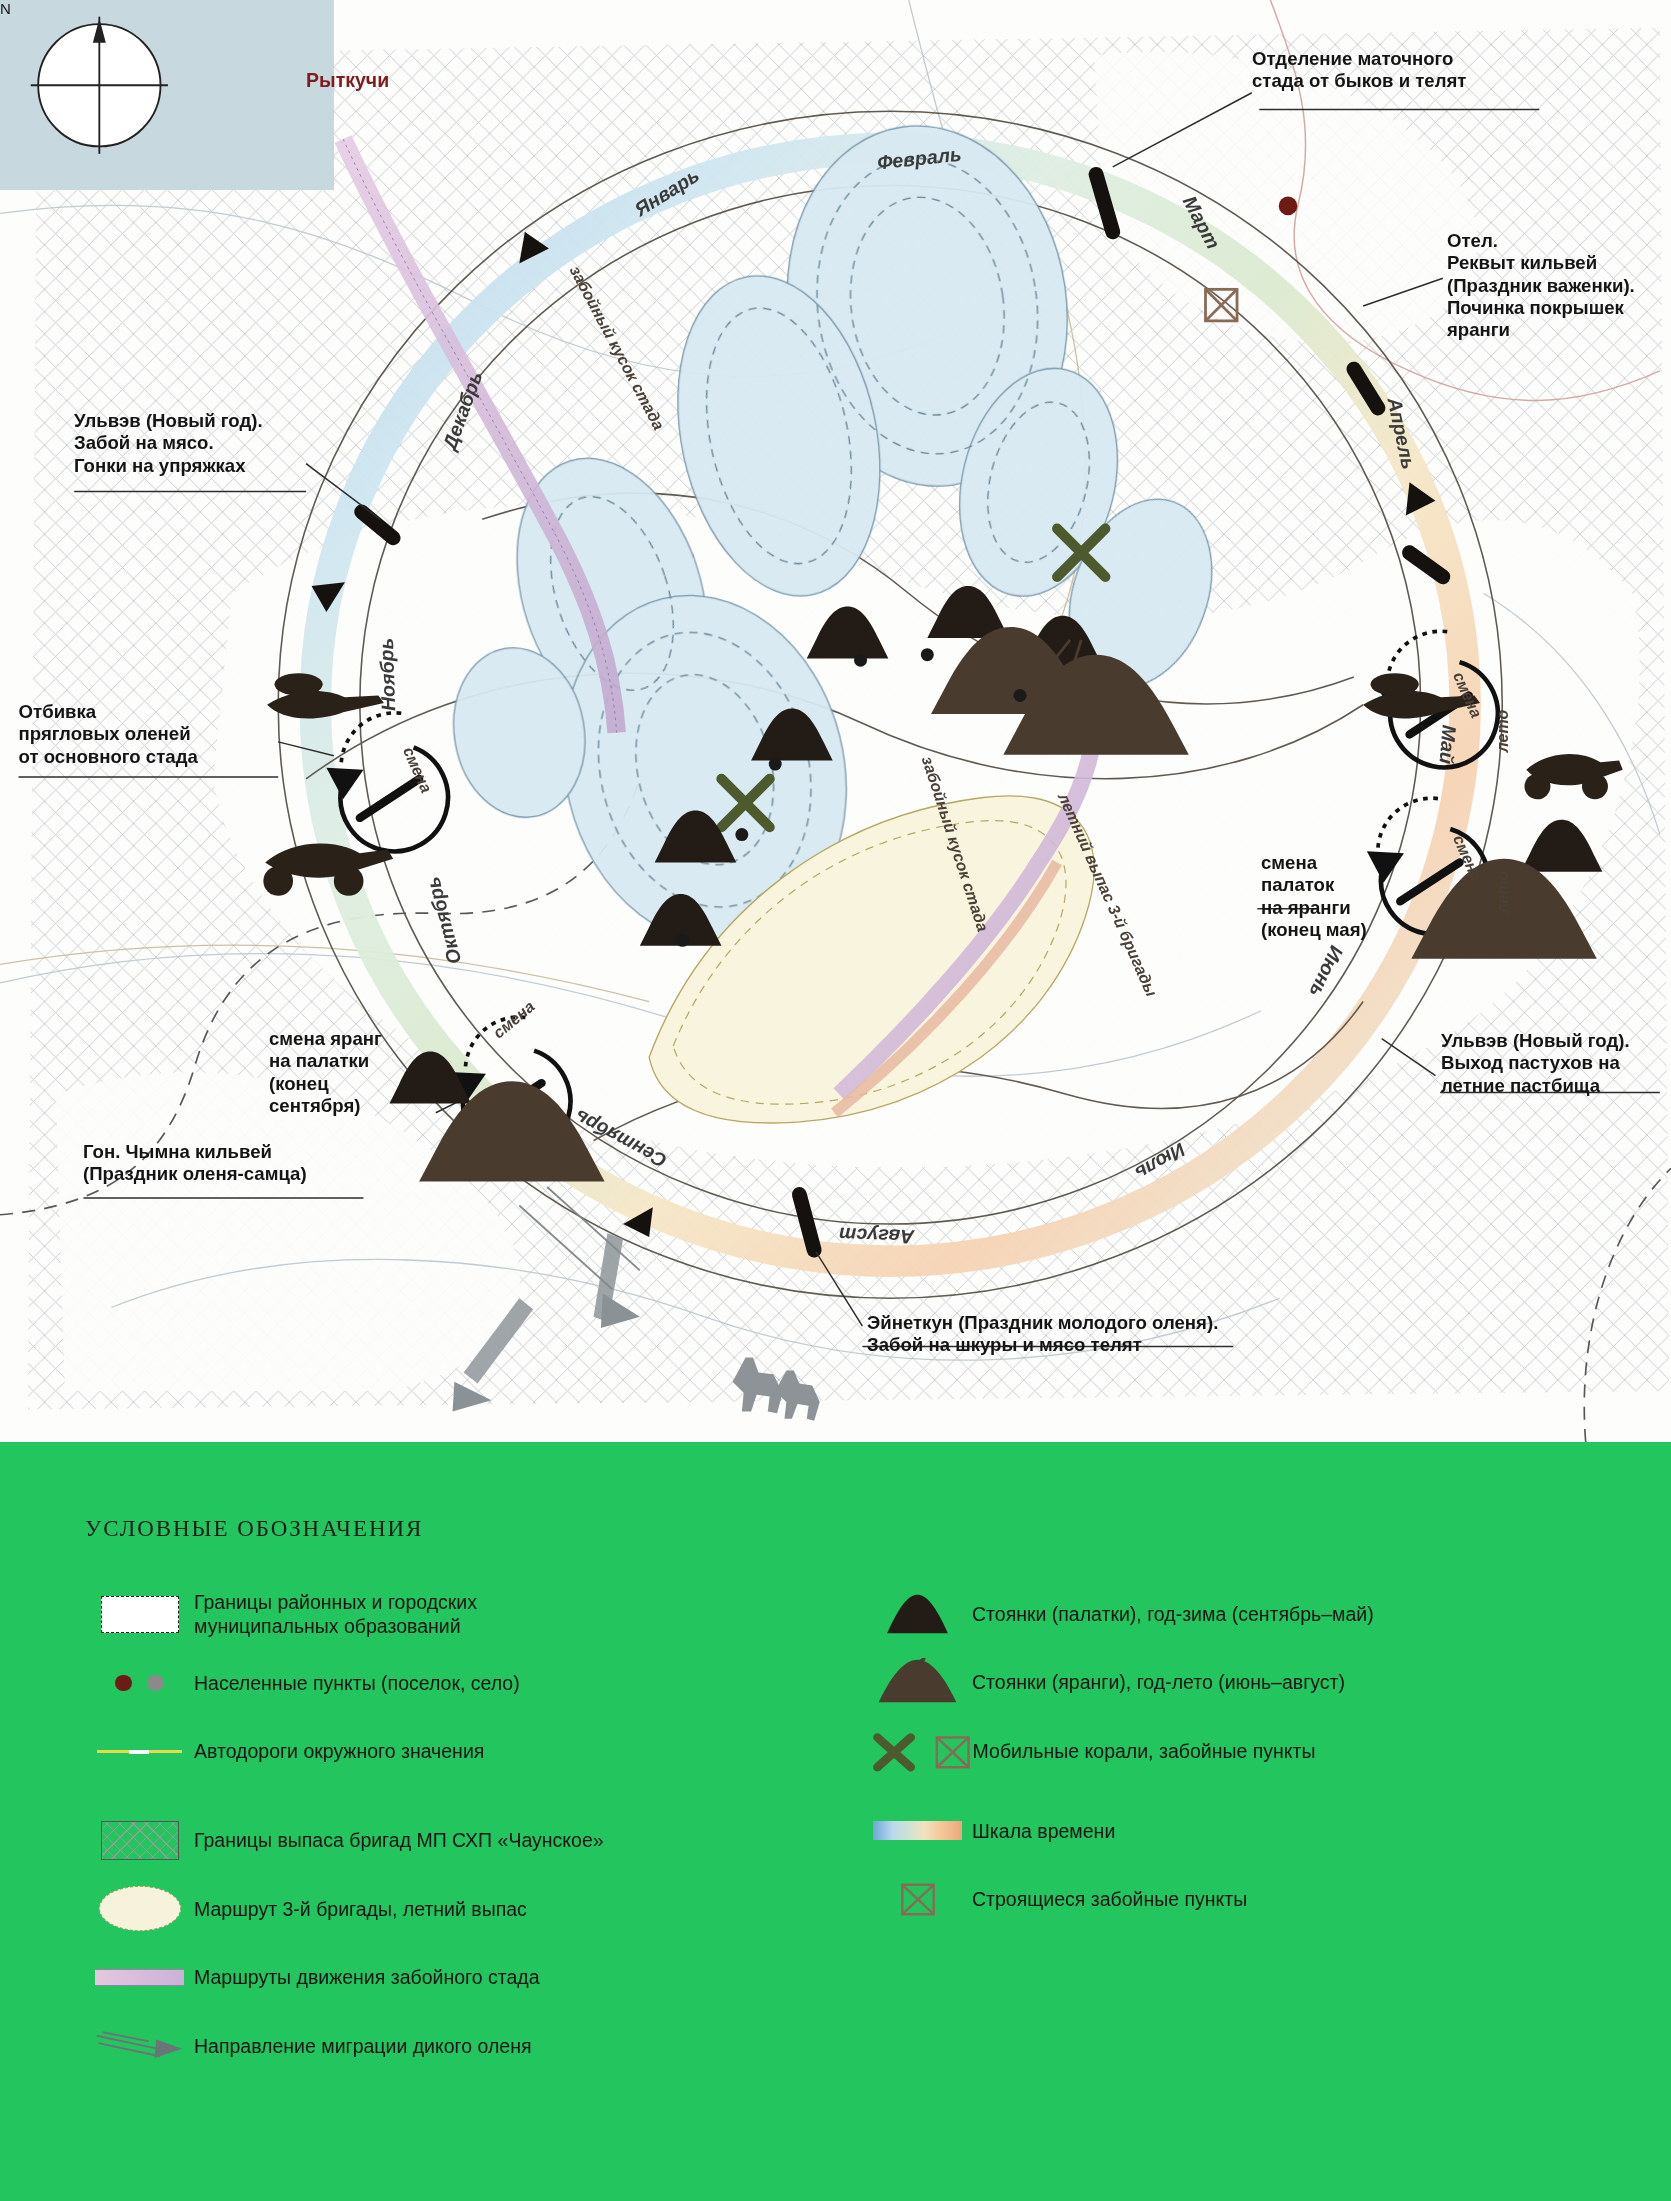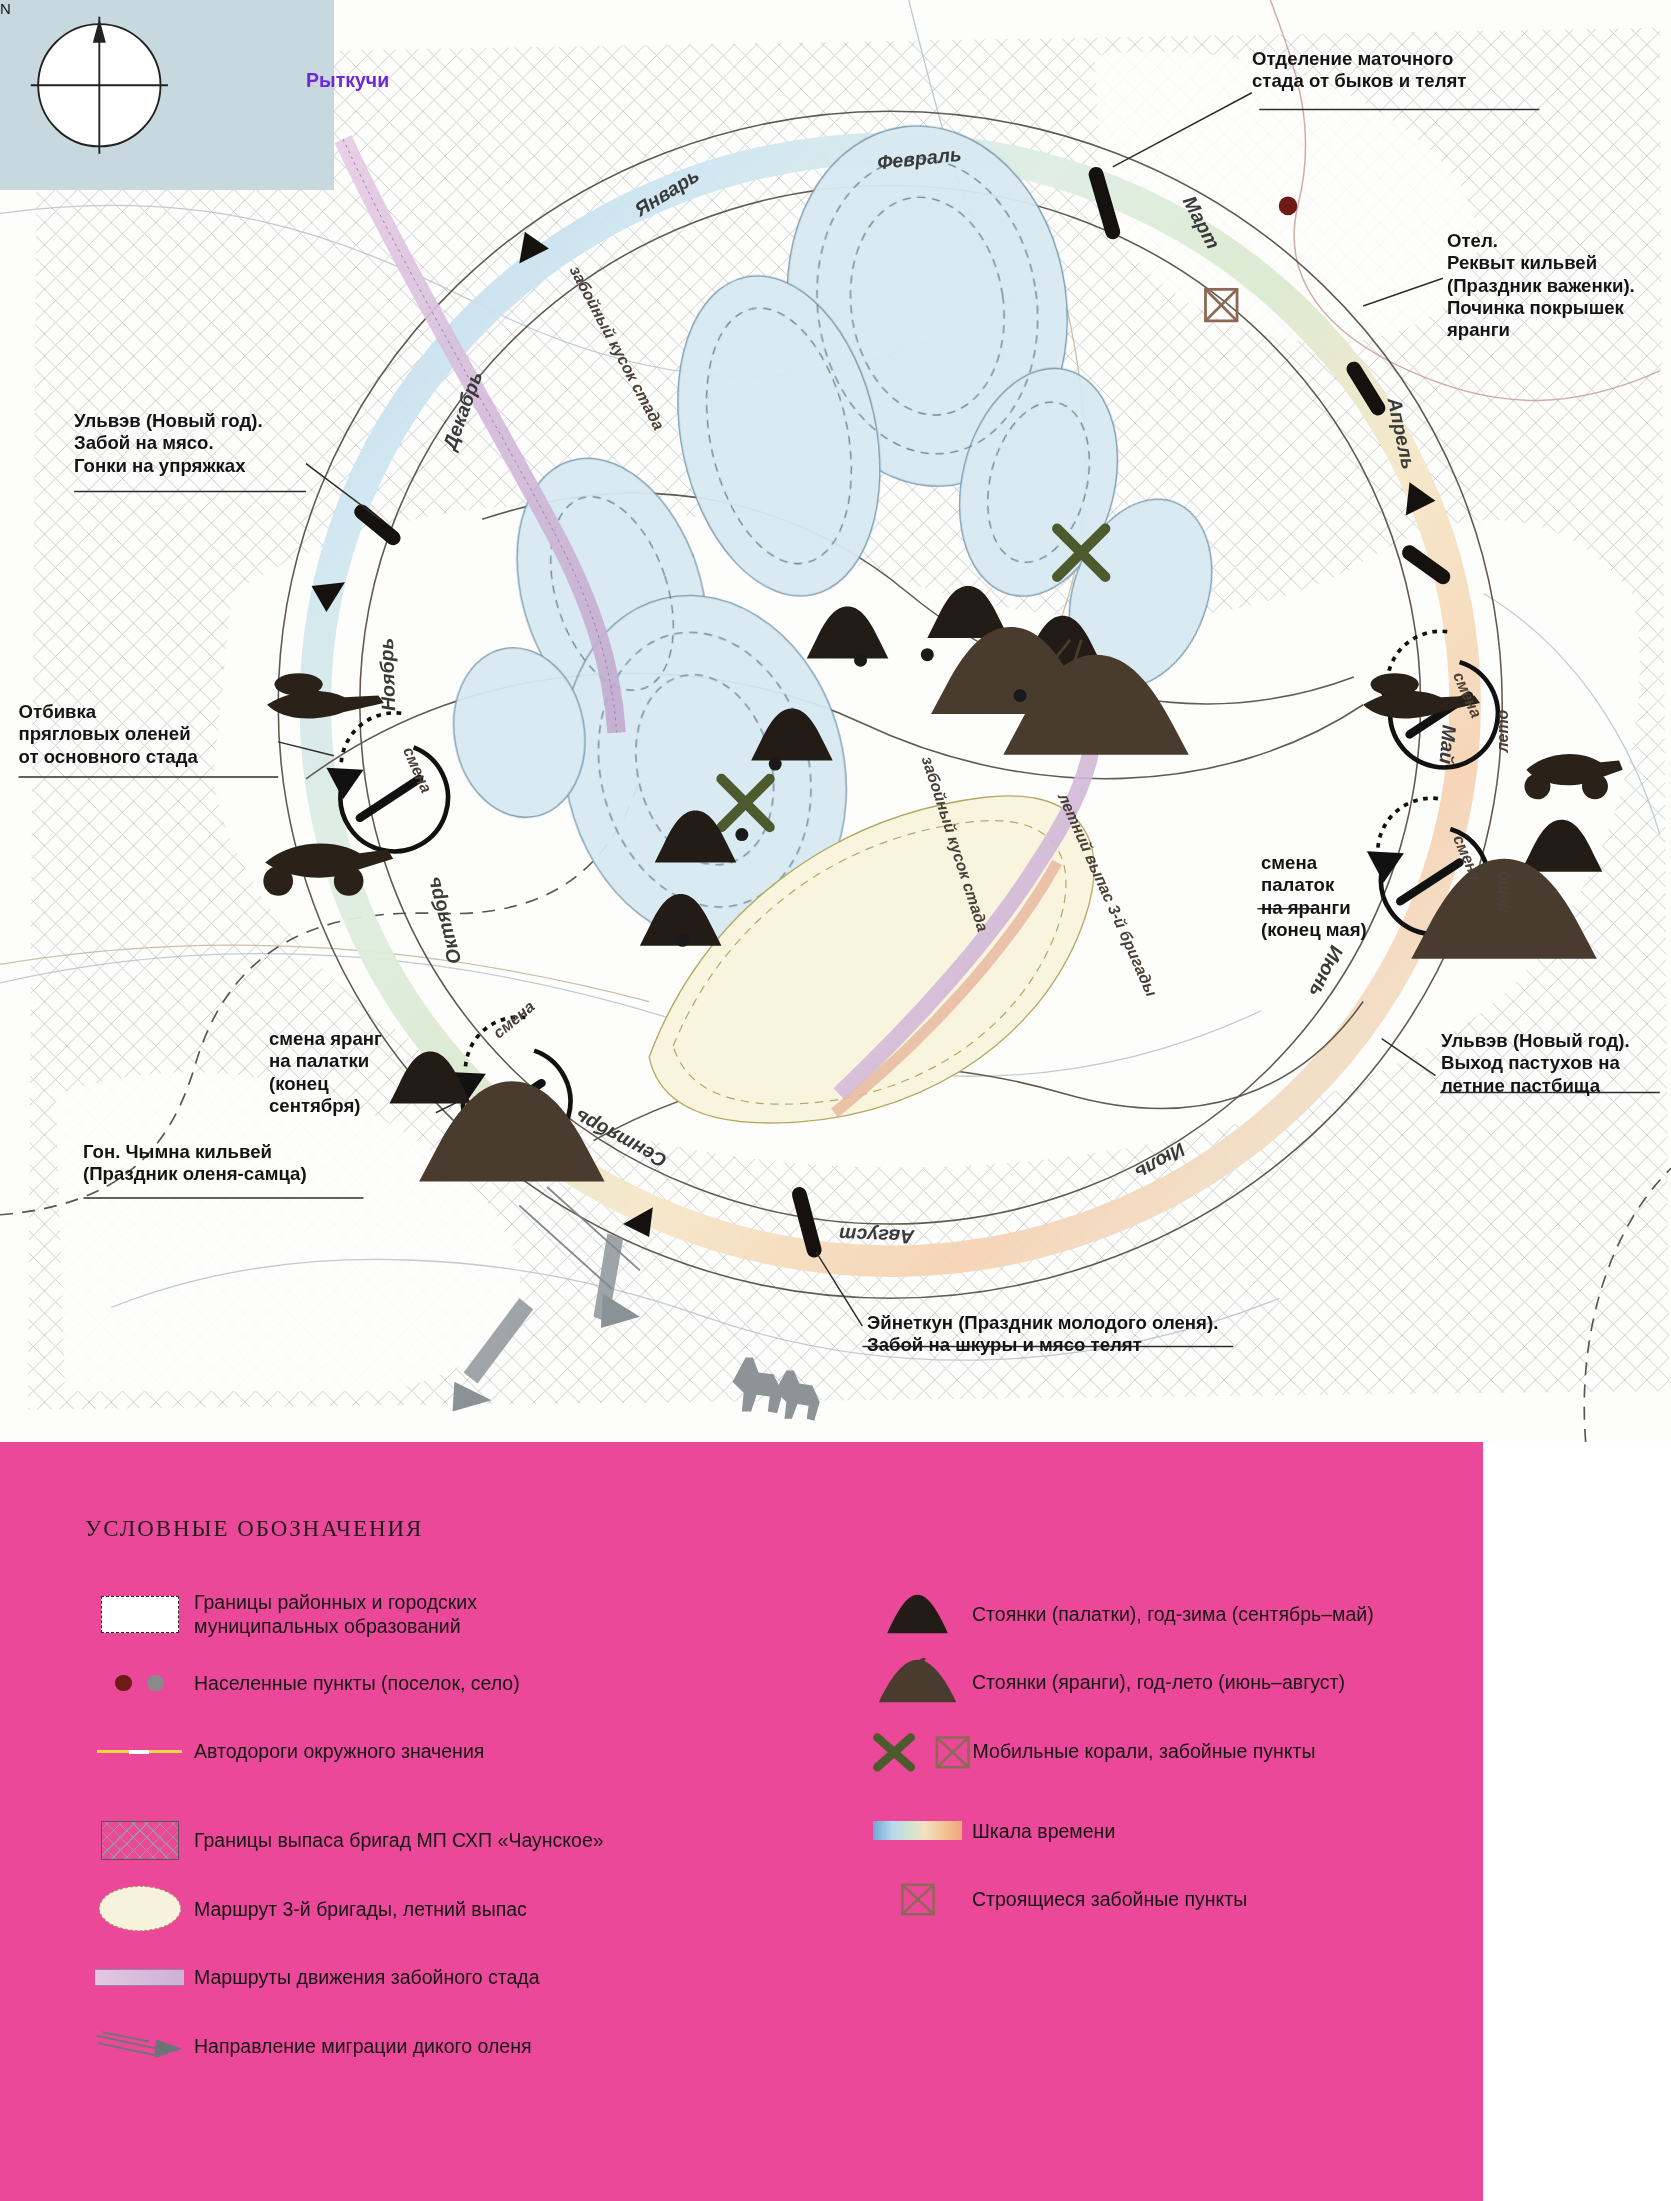--- a/index.html
+++ b/index.html
@@ -15,24 +15,24 @@
 
   
   .callout{position:absolute;font-size:18.6px;line-height:1.2;font-weight:bold;color:#141414;white-space:pre-line;}
 
   
   .month{position:absolute;font-size:19.5px;font-style:italic;color:#3a3a3a;font-weight:600;}
 
   
   .route-cap{position:absolute;font-size:16px;font-style:italic;color:#4a4038;font-weight:600;}
 
-  .place-label{position:absolute;font-size:19.5px;font-weight:bold;color:#6d28d9;}
-
-  
-  #legend{position:absolute;left:0;top:1442px;width:1483px;height:759px;background:#ec4899;}
+  .place-label{position:absolute;font-size:19.5px;font-weight:bold;color:#7f1d1d;}
+
+  
+  #legend{position:absolute;left:0;top:1442px;width:1671px;height:759px;background:#22c55e;}
   #legend .title{position:absolute;left:85px;top:74px;font-size:23px;letter-spacing:1.9px;
                  font-family:"Liberation Serif", serif;color:#1d1d1d;}
   .leg-col{position:absolute;}
   .leg-item{position:relative;display:flex;align-items:center;min-height:48px;margin-bottom:20.4px;}
   .leg-sym{width:109px;flex:0 0 109px;display:flex;align-items:center;justify-content:center;}
   .leg-txt{font-size:19.5px;line-height:1.25;color:#141414;}
 
   
   .sym-dashbox{width:76px;height:35px;border:1.9px dashed #222;background:#fff;}
   .sym-dots{display:flex;gap:15px;align-items:center;}

